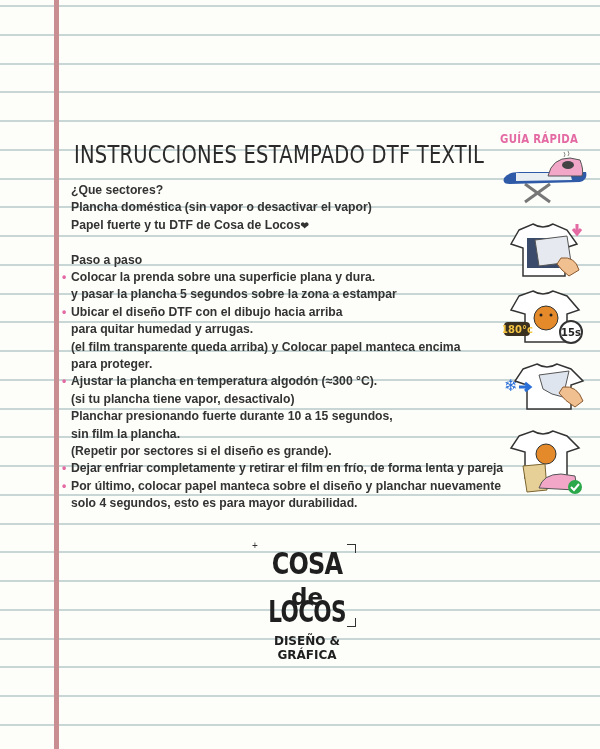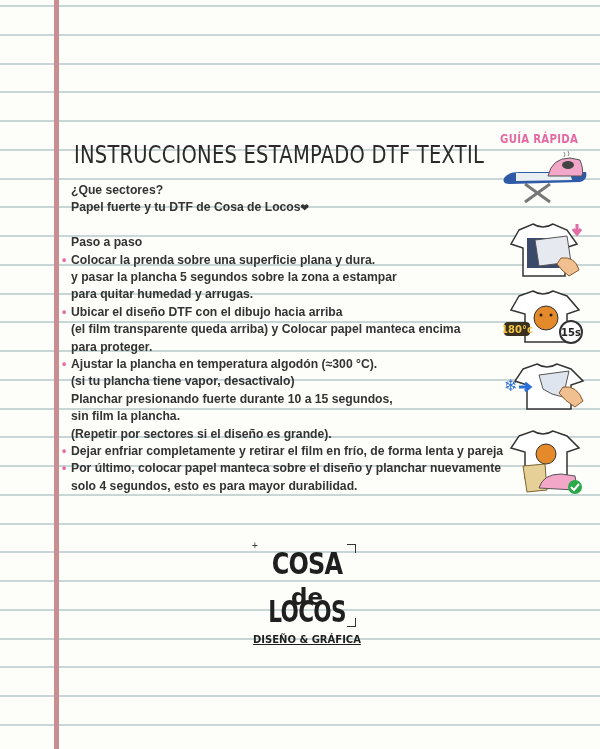--- a/index.html
+++ b/index.html
@@ -52,29 +52,30 @@
 </head>
 <body>
 
 <div class="margin-line"></div>
 
 <div class="title">INSTRUCCIONES ESTAMPADO DTF TEXTIL</div>
 <div class="guide">GUÍA RÁPIDA</div>
 
 <div class="content">
   <div class="line">¿Que sectores?</div>
+  <div class="line">Plancha doméstica (sin vapor o desactivar el vapor)</div>
   <div class="line"><span>Papel fuerte y tu DTF de Cosa de Locos</span><span class="heart">❤</span></div>
   <div class="gap"></div>
   <div class="line">Paso a paso</div>
 
   <div class="line bullet">Colocar la prenda sobre una superficie plana y dura.</div>
   <div class="line">y pasar la plancha 5 segundos sobre la zona a estampar</div>
+  <div class="line bullet">Ubicar el diseño DTF con el dibujo hacia arriba</div>
+
   <div class="line">para quitar humedad y arrugas.</div>
-
-  <div class="line bullet">Ubicar el diseño DTF con el dibujo hacia arriba</div>
   <div class="line">(el film transparente queda arriba) y Colocar papel manteca encima</div>
   <div class="line">para proteger.</div>
 
   <div class="line bullet">Ajustar la plancha en temperatura algodón (≈300 °C).</div>
   <div class="line">(si tu plancha tiene vapor, desactivalo)</div>
   <div class="line">Planchar presionando fuerte durante 10 a 15 segundos,</div>
   <div class="line">sin film la plancha.</div>
   <div class="line">(Repetir por sectores si el diseño es grande).</div>
 
   <div class="line bullet">Dejar enfriar completamente y retirar el film en frío, de forma lenta y pareja</div>
@@ -129,14 +130,14 @@
   <path d="M68 57 L71 60 L76 54" stroke="#fff" stroke-width="2" fill="none"></path>
 </svg>
 
 <div class="logo">
   <div style="position:absolute;left:0;top:0;font-size:10px;color:#333">+</div>
   <div style="position:absolute;right:6px;top:4px;width:8px;height:8px;border-top:1.5px solid #333;border-right:1.5px solid #333"></div>
   <div style="position:absolute;right:6px;top:78px;width:8px;height:8px;border-bottom:1.5px solid #333;border-right:1.5px solid #333"></div>
   <div class="logo-text" style="top:6px;font-size:30px;letter-spacing:-1px;transform:scaleX(0.8)">COSA</div>
   <div class="logo-text" style="top:44px;font-size:23px;">de</div>
   <div class="logo-text" style="top:54px;font-size:30px;letter-spacing:-1px;transform:scaleX(0.72)">LOCOS</div>
-  <div class="logo-text" style="top:94px;font-size:10px;text-decoration:underline;">DISEÑO &amp; GRÁFICA</div>
+  <div class="logo-text" style="top:94px;font-size:12px;">DISEÑO &amp; GRÁFICA</div>
 </div>
 
 </body></html>

